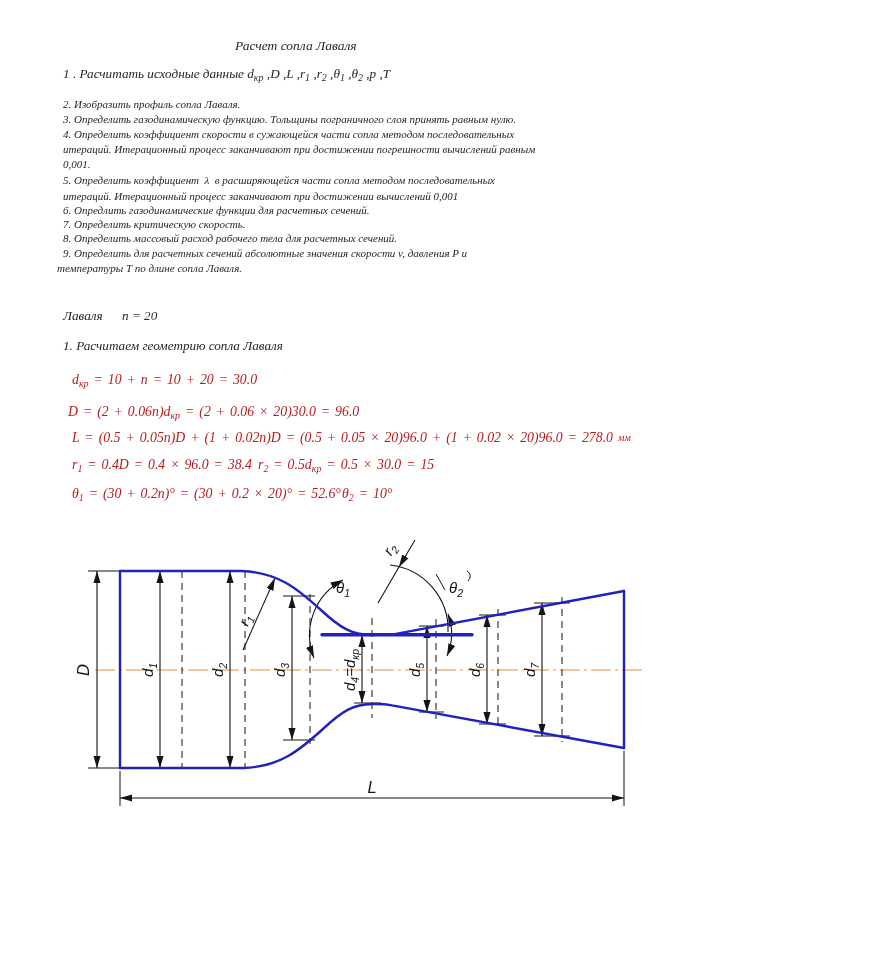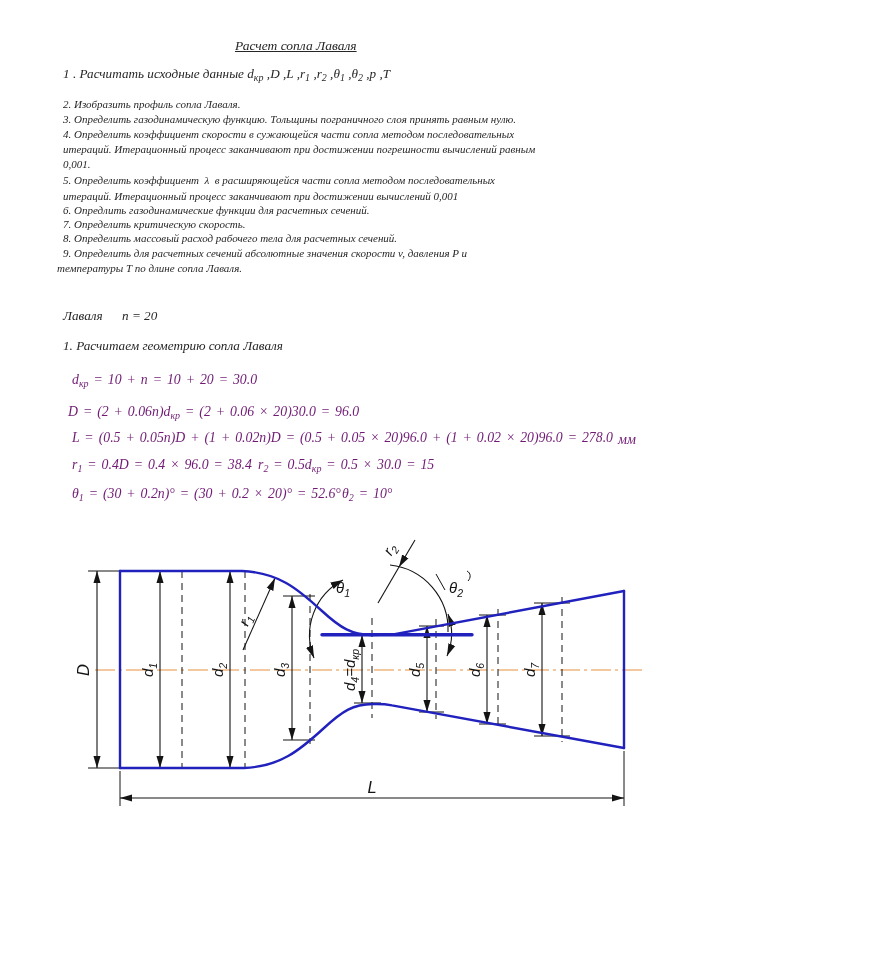--- a/index.html
+++ b/index.html
@@ -4,27 +4,27 @@
 <style>
   html,body{margin:0;padding:0;}
   body{
     width:895px;height:955px;position:relative;background:#ffffff;overflow:hidden;
     font-family:"Liberation Serif",serif;color:#262626;
   }
   .line{
     position:absolute;font-style:italic;font-size:11px;line-height:15px;
     white-space:pre;color:#262626;
   }
-  .title-line{font-size:13.5px;text-decoration:underline;}
+  .title-line{font-size:13.5px;}
   .math-line{font-size:13.2px;}
   .formula{
     position:absolute;font-style:italic;font-size:13.8px;white-space:pre;
-    word-spacing:1.5px;color:#701a75;
+    word-spacing:1.5px;color:#b91c1c;
   }
-  .unit{font-size:14px;}
+  .unit{font-size:10px;}
   sub{
     font-size:10px;line-height:0;vertical-align:-0.32em;font-style:italic;
   }
   svg{position:absolute;left:0;top:530px;}
   .dlabel{
     font-family:"Liberation Sans",sans-serif;font-style:italic;font-size:15px;fill:#141414;
   }
   .dlabel-big{font-size:16.5px;}
   .subt{font-size:10.5px;}
 </style>

